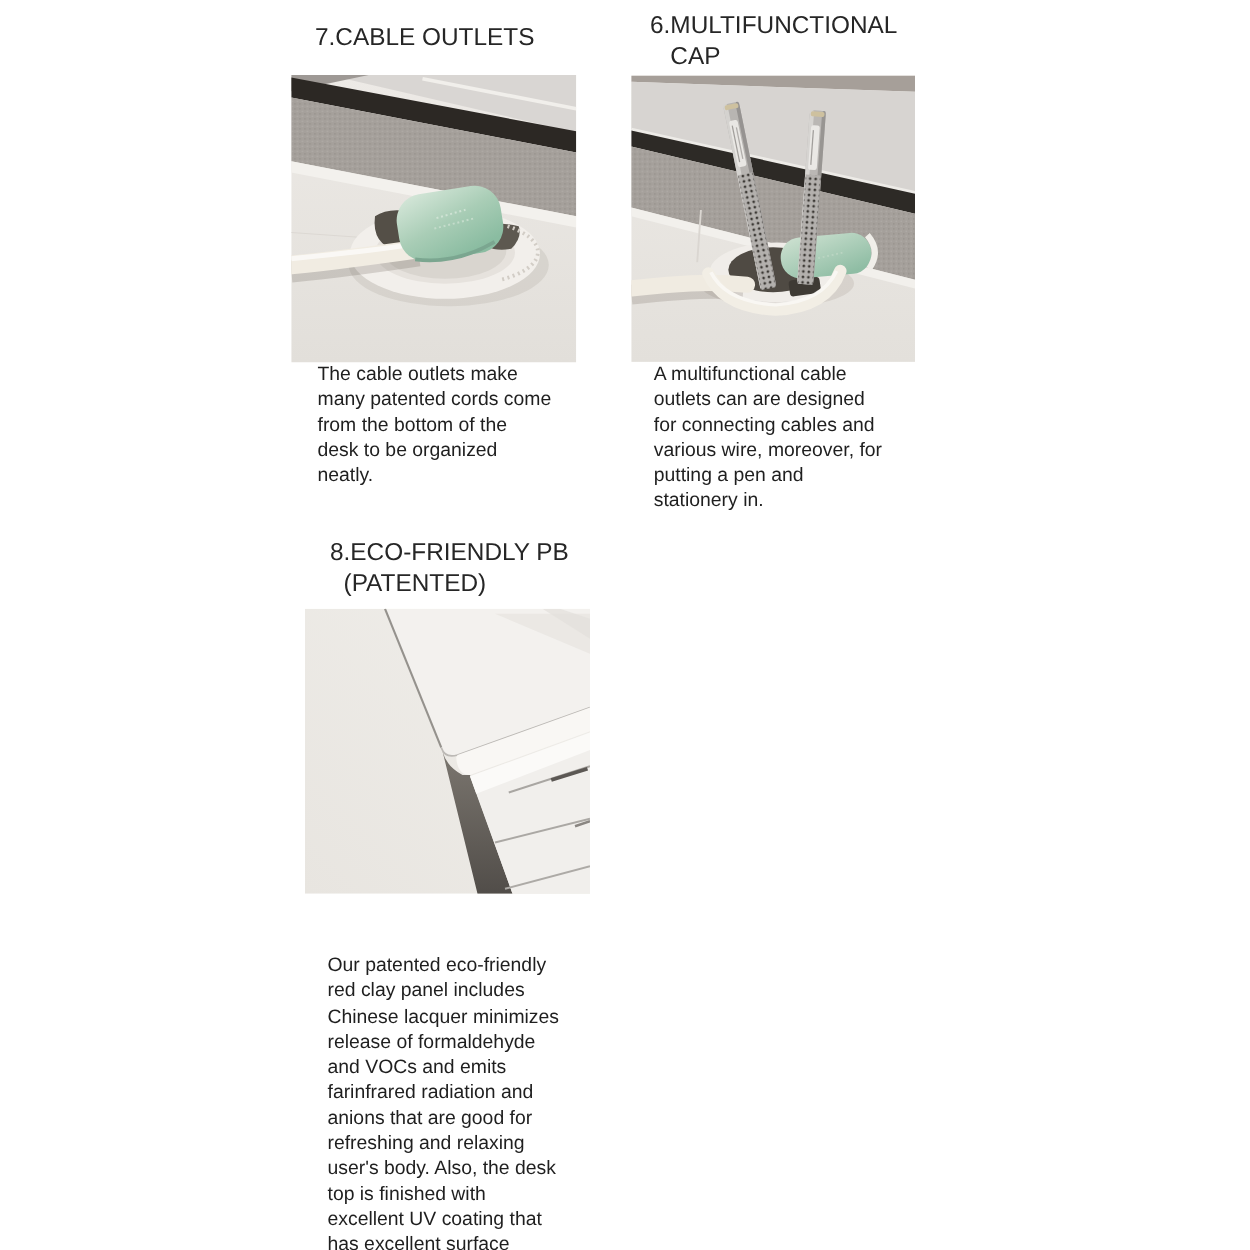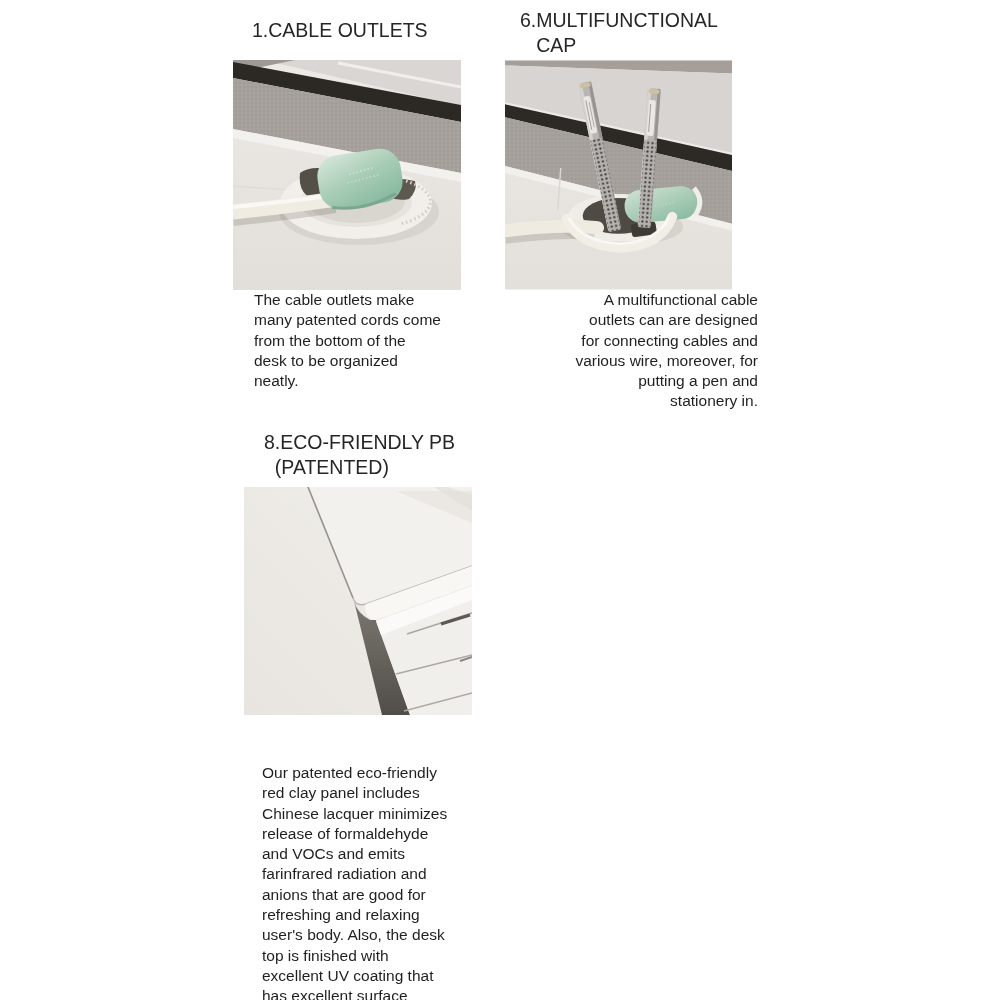--- a/index.html
+++ b/index.html
@@ -33,21 +33,21 @@
   }
   .photo { line-height: 0; }
   svg { display: block; }
 </style>
 </head>
 <body>
 
 <div class="page">
 
   <section>
-    <h2 class="abs sec-title" style="left:252px; top:18px;">1.CABLE OUTLETS</h2>
+    <h2 class="abs sec-title" style="left:252px; top:18px;">7.CABLE OUTLETS</h2>
 
     <div class="abs photo" style="left:233px; top:60px; width:228px; height:230px;" aria-label="cable outlet grommet on white desk with mint green cap and white cable, gray fabric panel behind">
       <svg viewBox="0 0 228 230" width="228" height="230">
         <defs>
           <linearGradient id="s1desk" x1="0" y1="0" x2="0" y2="1">
             <stop offset="0" stop-color="#edeae6"></stop>
               <stop offset="1" stop-color="#e2dfda"></stop>
           </linearGradient>
           <linearGradient id="s1cap" x1="0" y1="0" x2="0.6" y2="1">
             <stop offset="0" stop-color="#d9e9dc"></stop>
@@ -157,21 +157,21 @@
           <line x1="-2.5" y1="16" x2="-2.5" y2="44" stroke="#a19e9b" stroke-width="1"></line>
           <rect x="-6" y="52" width="12" height="88" fill="url(#s2grip)"></rect>
         </g>
         <path d="M 0 176 C 35 172 62 170 90 172" stroke="rgba(100,92,80,0.20)" stroke-width="16" fill="none"></path>
         <path d="M 0 171 C 35 167 62 165 93 168" stroke="#f0ebe1" stroke-width="13" fill="none" stroke-linecap="round"></path>
         <path d="M 62 159 Q 74 186 116 188 Q 157 186 168 157" stroke="#f2eee5" stroke-width="10" fill="none" stroke-linecap="round"></path>
         <path d="M 64 158 Q 76 182 116 184 Q 153 182 165 157" stroke="rgba(255,255,255,0.55)" stroke-width="3" fill="none"></path>
       </svg>
     </div>
 
-    <p class="abs sec-desc" style="left:523px; top:290px; width:235px;text-align:right;">A multifunctional cable
+    <p class="abs sec-desc" style="left:523px; top:290px; width:235px;">A multifunctional cable
 outlets can are designed
 for connecting cables and
 various wire, moreover, for
 putting a pen and
 stationery in.</p>
   </section>
 
   <section>
     <h2 class="abs sec-title" style="left:264px; top:430px;">8.ECO-FRIENDLY PB
   (PATENTED)</h2>

